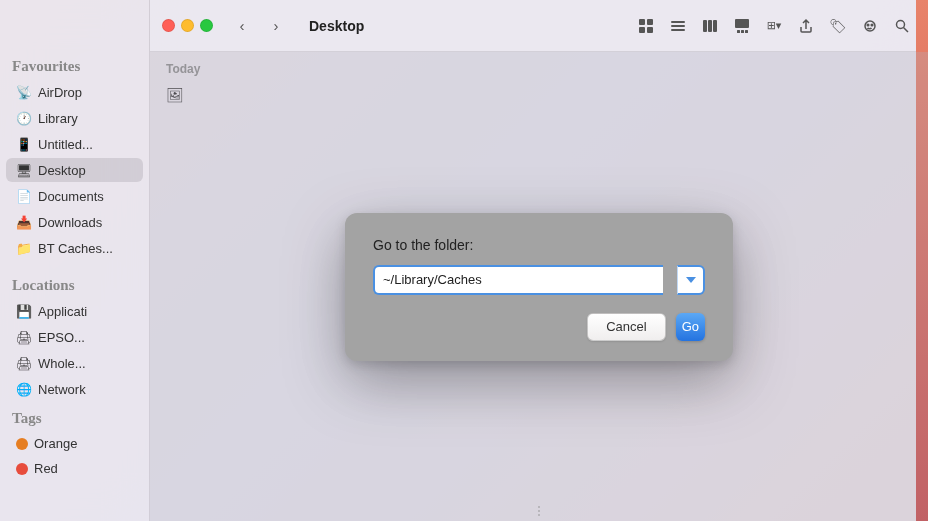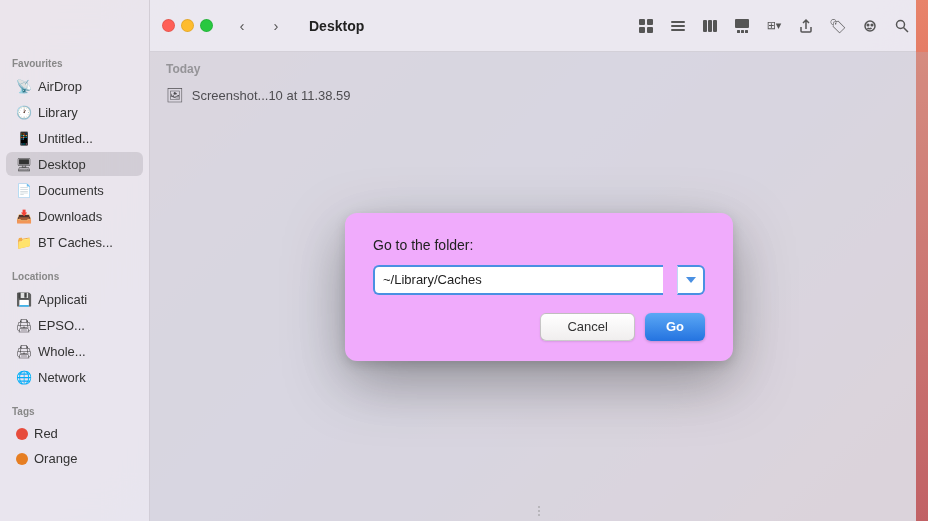--- a/index.html
+++ b/index.html
@@ -26,25 +26,26 @@
       background: rgba(235, 232, 240, 0.85);
       backdrop-filter: blur(20px);
       -webkit-backdrop-filter: blur(20px);
       display: flex;
       flex-direction: column;
       padding-top: 50px;
       border-right: 1px solid rgba(0,0,0,0.1);
     }
 
     .sidebar-section-label {
-      font-size: 10px;
+      font-size: 15px;
       font-weight: 600;
       color: #888;
       padding: 8px 12px 4px 12px;
       text-transform: capitalize;
+      font-family: Liberation Serif, serif;
     }
 
     .sidebar-item {
       display: flex;
       align-items: center;
       gap: 6px;
       padding: 4px 10px;
       border-radius: 6px;
       margin: 1px 6px;
       cursor: pointer;
@@ -190,21 +191,21 @@
       top: 0; left: 0; right: 0; bottom: 0;
       background: rgba(180, 175, 190, 0.3);
       display: flex;
       align-items: center;
       justify-content: center;
       z-index: 100;
     }
 
     
     .dialog {
-      background: #f0abfc;
+      background: #a3a3a3;
       border-radius: 12px;
       box-shadow: 0 20px 60px rgba(0,0,0,0.35), 0 4px 12px rgba(0,0,0,0.15);
       padding: 24px 28px 20px;
       width: 388px;
       min-height: 140px;
     }
 
     .dialog-title {
       font-size: 14px;
       font-weight: 500;
@@ -248,40 +249,40 @@
     }
 
     .dialog-buttons {
       display: flex;
       justify-content: flex-end;
       gap: 10px;
     }
 
     .btn-cancel {
       height: 28px;
-      padding: 0 26px;
+      padding: 0 18px;
       border-radius: 6px;
       border: 0.5px solid rgba(0,0,0,0.2);
       background: linear-gradient(to bottom, #ffffff, #f0eeee);
       font-size: 13px;
       cursor: pointer;
       color: #333;
       box-shadow: 0 1px 2px rgba(0,0,0,0.1);
     }
 
     .btn-go {
       height: 28px;
-      padding: 0 21px;
+      padding: 0 6px;
       border-radius: 6px;
       border: none;
       background: linear-gradient(to bottom, #5ba8f5, #2473e0);
       font-size: 13px;
       cursor: pointer;
       color: white;
-      font-weight: 700;
+      font-weight: 400;
       box-shadow: 0 1px 3px rgba(0,0,0,0.2);
     }
 
     
     .resize-handle {
       position: absolute;
       bottom: 0;
       left: 50%;
       transform: translateX(-50%);
       width: 6px;
@@ -360,29 +361,29 @@
     </div>
     <div class="sidebar-item">
       <span class="sidebar-icon">🖨</span>
       <span class="sidebar-item-text">Whole...</span>
     </div>
     <div class="sidebar-item">
       <span class="sidebar-icon">🌐</span>
       <span class="sidebar-item-text">Network</span>
     </div>
 
-    <div class="sidebar-section-label" style="margin-top:8px;">Tags</div>
-
+    <div class="sidebar-section-label" style="margin-top:0;">Tags</div>
+
+    <div class="sidebar-item">
+      <span class="tag-dot sidebar-icon" style="background:#e67e22; width:12px; height:12px;"></span>
+      <span class="sidebar-item-text">Orange</span>
+    </div>
     <div class="sidebar-item">
       <span class="tag-dot sidebar-icon" style="background:#e74c3c; width:12px; height:12px;"></span>
       <span class="sidebar-item-text">Red</span>
-    </div>
-    <div class="sidebar-item">
-      <span class="tag-dot sidebar-icon" style="background:#e67e22; width:12px; height:12px;"></span>
-      <span class="sidebar-item-text">Orange</span>
     </div>
 
   </div>
 
   <div class="main-area">
 
     <div class="toolbar">
       <div class="traffic-lights">
         <div class="traffic-light close"></div>
         <div class="traffic-light minimize"></div>
@@ -445,21 +446,20 @@
               <line x1="9.5" y1="9.5" x2="14" y2="14"></line>
             </svg>
         </button>
       </div>
     </div>
 
     <div class="file-area">
       <div class="date-header">Today</div>
       <div class="file-item">
         <span style="font-size:14px;">🖼</span>
-        <span>Screenshot...10 at 11.38.59</span>
       </div>
 
       <div class="resize-handle">
         <div class="resize-dot"></div>
         <div class="resize-dot"></div>
         <div class="resize-dot"></div>
       </div>
 
       <div class="overlay">
         <div class="dialog">

